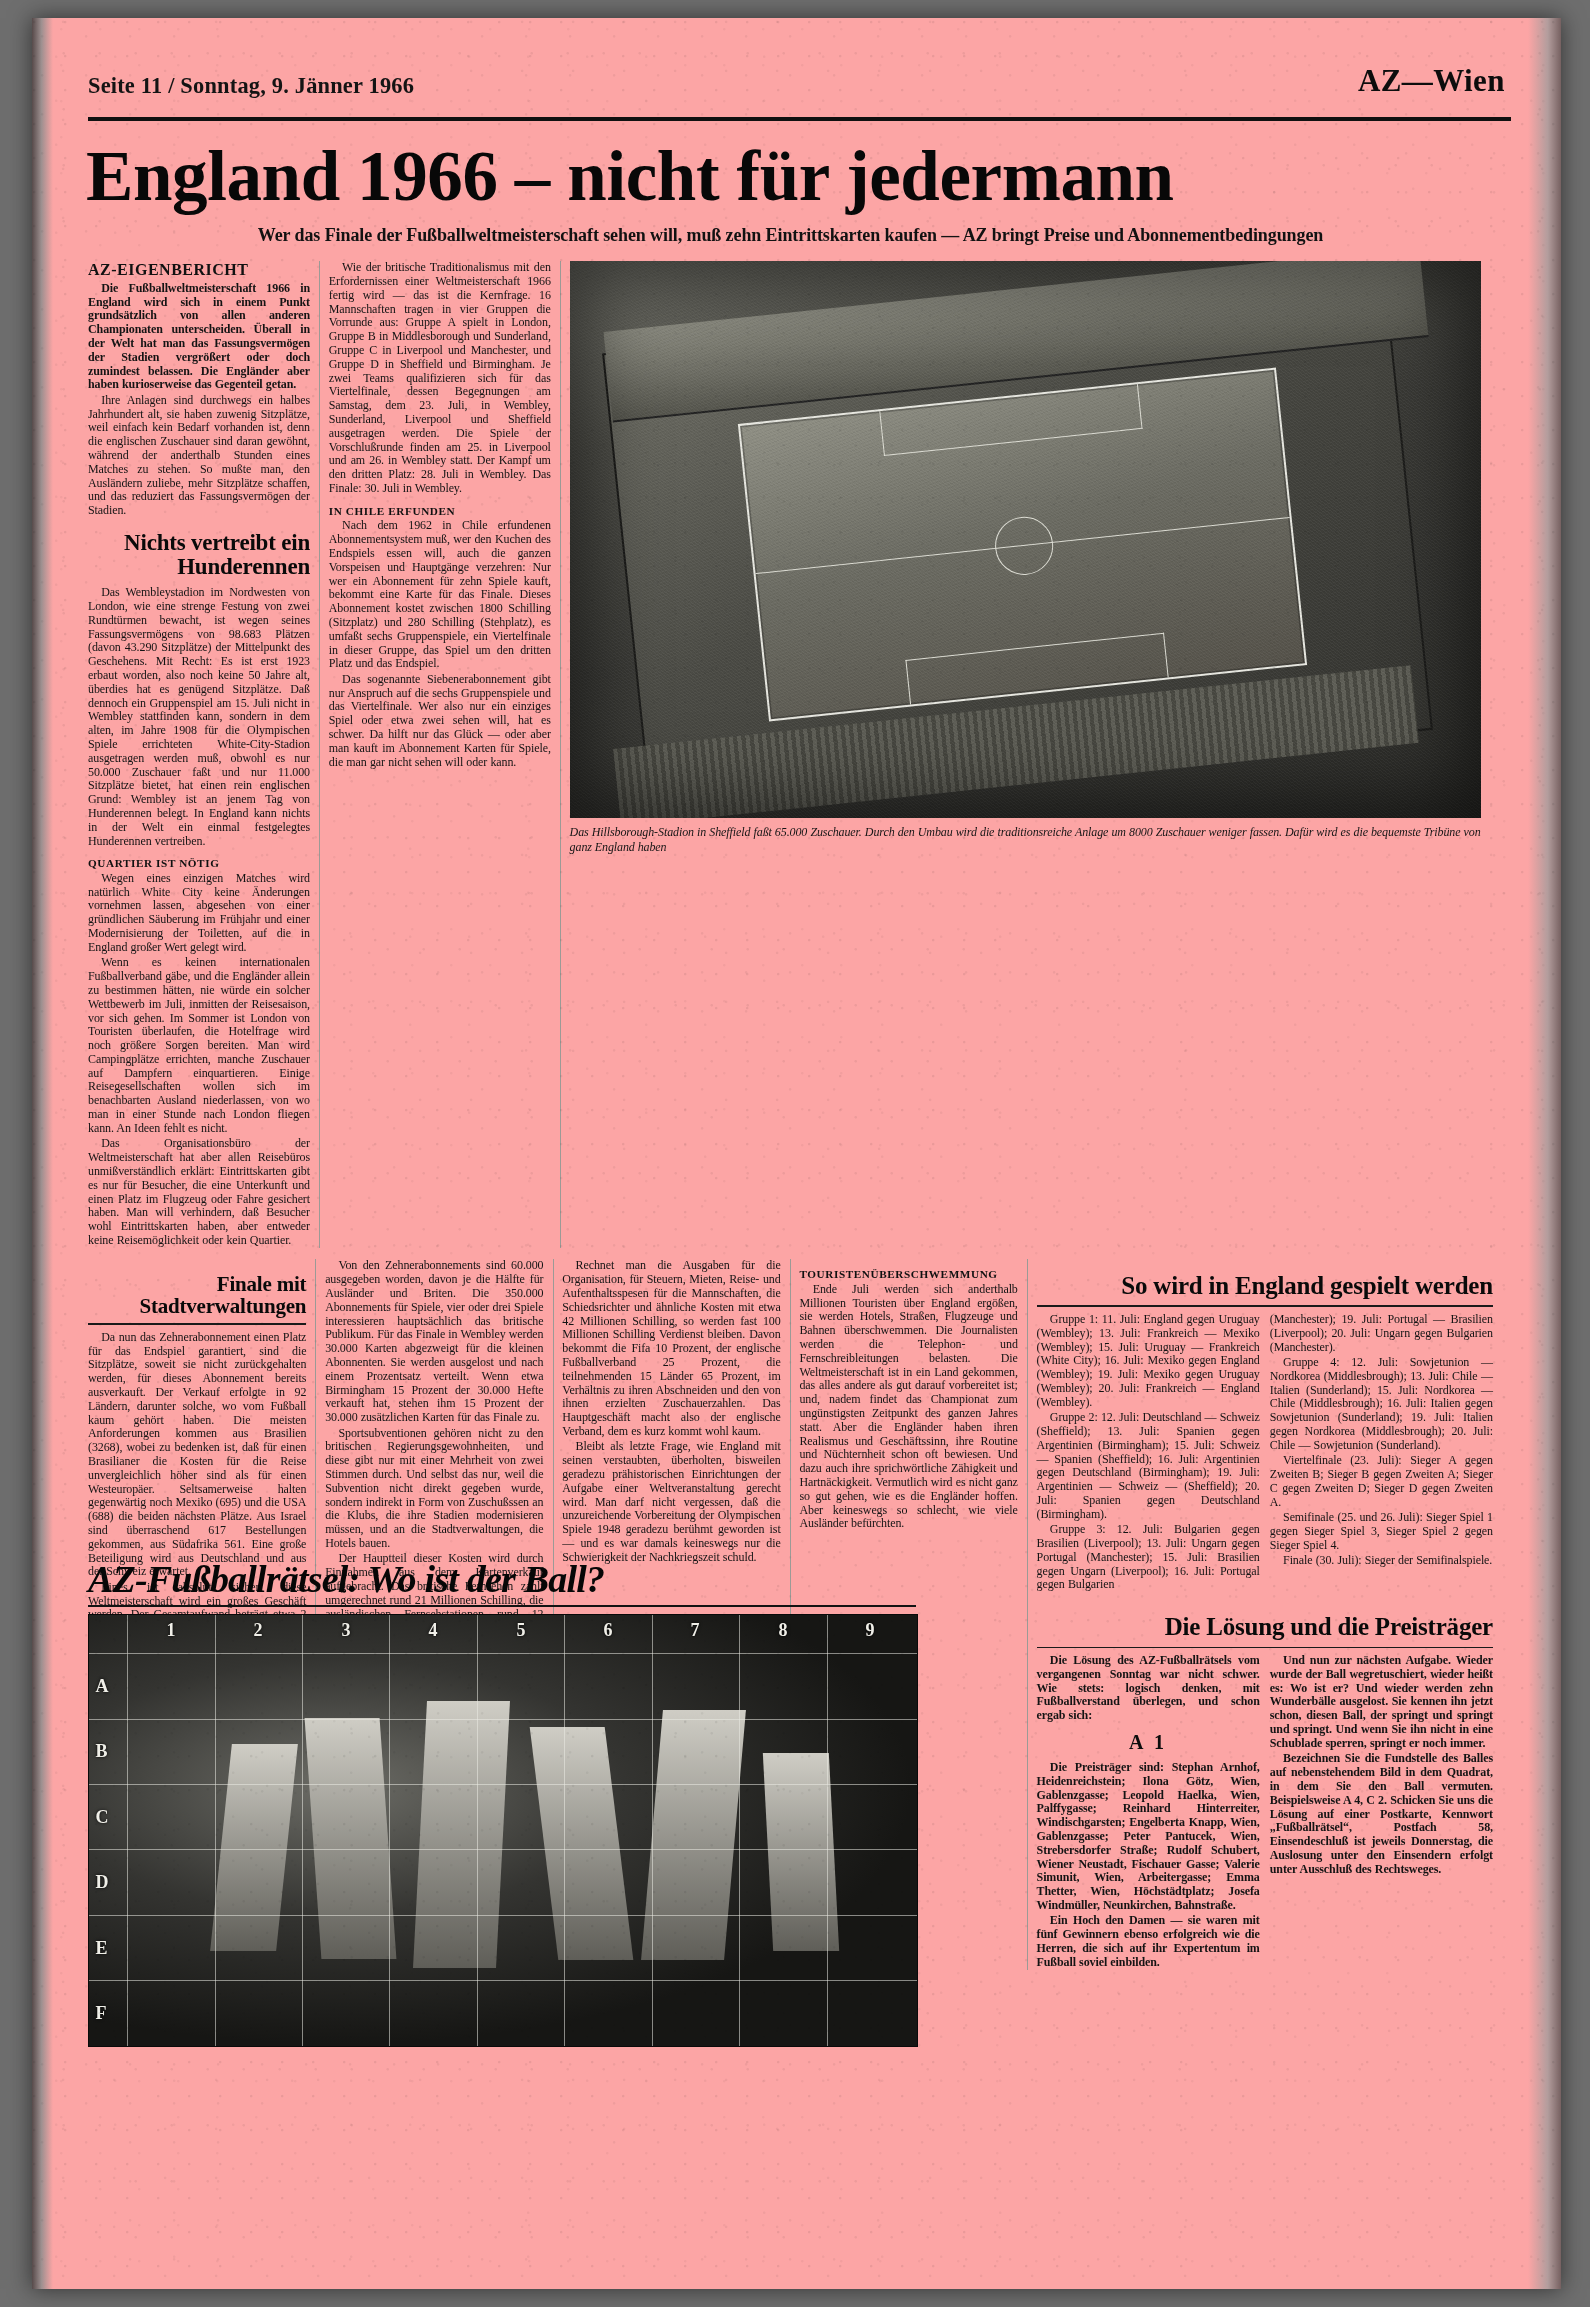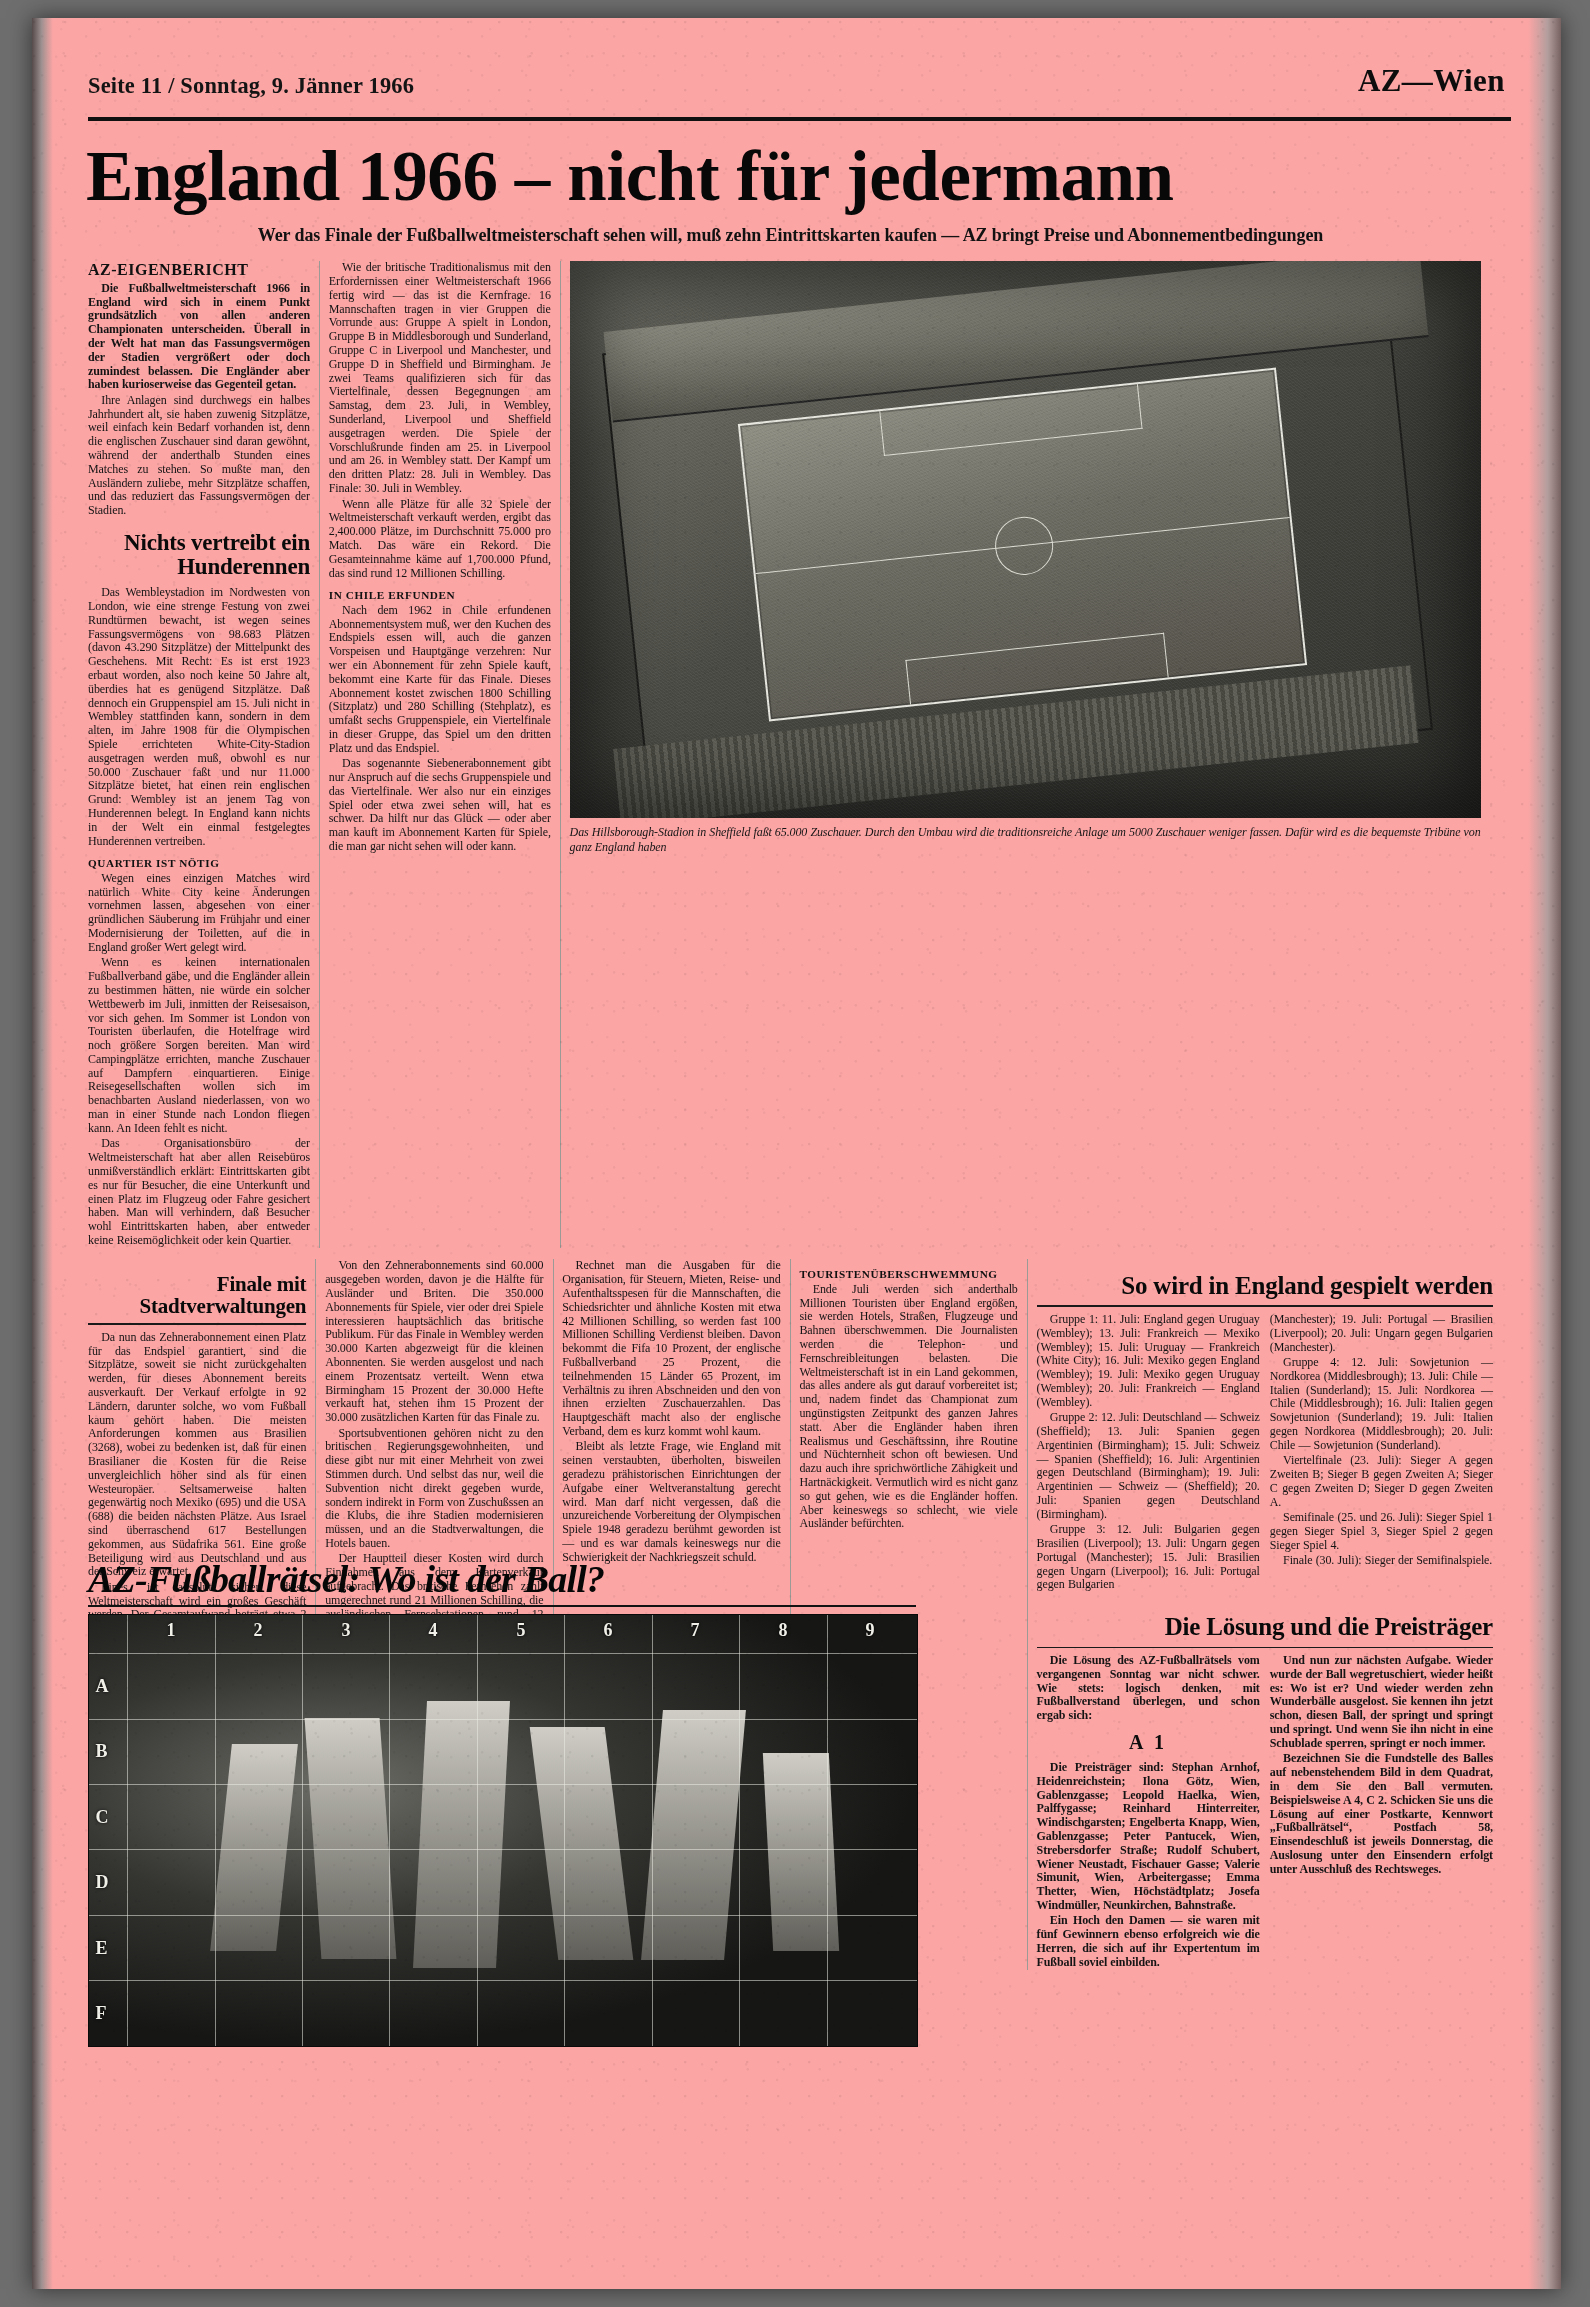--- a/index.html
+++ b/index.html
@@ -212,21 +212,20 @@
         <div class="subhead">QUARTIER IST NÖTIG</div>
         <p class="body">Wegen eines einzigen Matches wird natürlich White City keine Änderungen vornehmen lassen, abgesehen von einer gründlichen Säuberung im Frühjahr und einer Modernisierung der Toiletten, auf die in England großer Wert gelegt wird.</p>
         <p class="body">Wenn es keinen internationalen Fußballverband gäbe, und die Engländer allein zu bestimmen hätten, nie würde ein solcher Wettbewerb im Juli, inmitten der Reisesaison, vor sich gehen. Im Sommer ist London von Touristen überlaufen, die Hotelfrage wird noch größere Sorgen bereiten. Man wird Campingplätze errichten, manche Zuschauer auf Dampfern einquartieren. Einige Reisegesellschaften wollen sich im benachbarten Ausland niederlassen, von wo man in einer Stunde nach London fliegen kann. An Ideen fehlt es nicht.</p>
         <p class="body">Das Organisationsbüro der Weltmeisterschaft hat aber allen Reisebüros unmißverständlich erklärt: Eintrittskarten gibt es nur für Besucher, die eine Unterkunft und einen Platz im Flugzeug oder Fahre gesichert haben. Man will verhindern, daß Besucher wohl Eintrittskarten haben, aber entweder keine Reisemöglichkeit oder kein Quartier.</p>
       </div>
 
       <div class="vline"></div>
 
       <div class="col c2">
         <p class="body">Wie der britische Traditionalismus mit den Erfordernissen einer Weltmeisterschaft 1966 fertig wird — das ist die Kernfrage. 16 Mannschaften tragen in vier Gruppen die Vorrunde aus: Gruppe A spielt in London, Gruppe B in Middlesborough und Sunderland, Gruppe C in Liverpool und Manchester, und Gruppe D in Sheffield und Birmingham. Je zwei Teams qualifizieren sich für das Viertelfinale, dessen Begegnungen am Samstag, dem 23. Juli, in Wembley, Sunderland, Liverpool und Sheffield ausgetragen werden. Die Spiele der Vorschlußrunde finden am 25. in Liverpool und am 26. in Wembley statt. Der Kampf um den dritten Platz: 28. Juli in Wembley. Das Finale: 30. Juli in Wembley.</p>
-        <p class="body">Wenn alle Plätze für alle 32 Spiele der Weltmeisterschaft verkauft werden, ergibt das 2,400.000 Plätze, im Durchschnitt 75.000 pro Match. Das wäre ein Rekord. Die Gesamteinnahme käme auf 1,700.000 Pfund, das sind rund 12 Millionen Schilling.</p>
 
         <div class="subhead">IN CHILE ERFUNDEN</div>
         <p class="body">Nach dem 1962 in Chile erfundenen Abonnementsystem muß, wer den Kuchen des Endspiels essen will, auch die ganzen Vorspeisen und Hauptgänge verzehren: Nur wer ein Abonnement für zehn Spiele kauft, bekommt eine Karte für das Finale. Dieses Abonnement kostet zwischen 1800 Schilling (Sitzplatz) und 280 Schilling (Stehplatz), es umfaßt sechs Gruppenspiele, ein Viertelfinale in dieser Gruppe, das Spiel um den dritten Platz und das Endspiel.</p>
         <p class="body">Das sogenannte Siebenerabonnement gibt nur Anspruch auf die sechs Gruppenspiele und das Viertelfinale. Wer also nur ein einziges Spiel oder etwa zwei sehen will, hat es schwer. Da hilft nur das Glück — oder aber man kauft im Abonnement Karten für Spiele, die man gar nicht sehen will oder kann.</p>
       </div>
 
       <div class="vline"></div>
 
       <div class="col" style="width:911px;">
         <div class="photo-wrap">
@@ -237,21 +236,21 @@
             <div class="terrace"></div>
             <div class="pitch">
               <div class="halfline"></div>
               <div class="circle"></div>
               <div class="boxtop"></div>
               <div class="boxbot"></div>
             </div>
             <div class="grain"></div>
             <div class="vign"></div>
           </div>
-          <div class="caption">Das Hillsborough-Stadion in Sheffield faßt 65.000 Zuschauer. Durch den Umbau wird die traditionsreiche Anlage um 5000 Zuschauer weniger fassen. Dafür wird es die bequemste Tribüne von ganz England haben</div>
+          <div class="caption">Das Hillsborough-Stadion in Sheffield faßt 65.000 Zuschauer. Durch den Umbau wird die traditionsreiche Anlage um 8000 Zuschauer weniger fassen. Dafür wird es die bequemste Tribüne von ganz England haben</div>
         </div>
       </div>
     </div>
 
     <div class="cols" style="margin-top:11.6px;">
 
       <div class="col c1">
         <h2 class="sect" style="font-size:21px;">Finale mit Stadtverwaltungen</h2>
         <div class="sect-rule"></div>
         <p class="body">Da nun das Zehnerabonnement einen Platz für das Endspiel garantiert, sind die Sitzplätze, soweit sie nicht zurückgehalten werden, für dieses Abonnement bereits ausverkauft. Der Verkauf erfolgte in 92 Ländern, darunter solche, wo vom Fußball kaum gehört haben. Die meisten Anforderungen kommen aus Brasilien (3268), wobei zu bedenken ist, daß für einen Brasilianer die Kosten für die Reise unvergleichlich höher sind als für einen Westeuropäer. Seltsamerweise halten gegenwärtig noch Mexiko (695) und die USA (688) die beiden nächsten Plätze. Aus Israel sind überraschend 617 Bestellungen gekommen, aus Südafrika 561. Eine große Beteiligung wird aus Deutschland und aus der Schweiz erwartet.</p>

